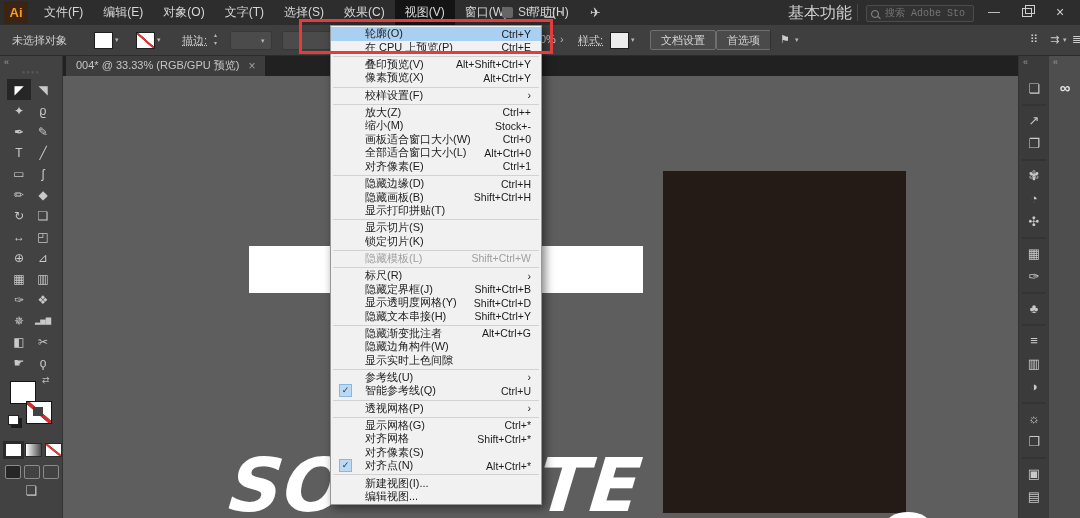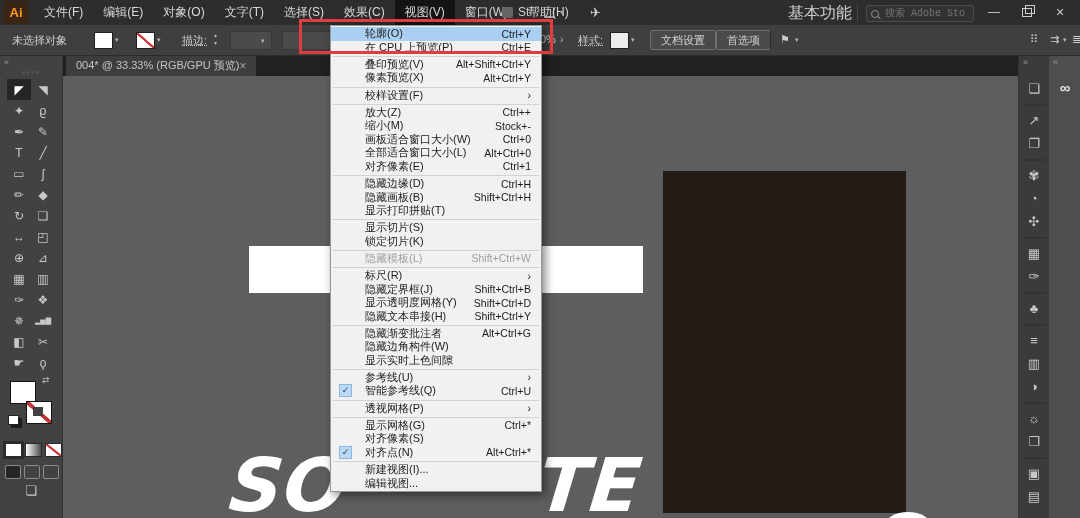--- a/index.html
+++ b/index.html
@@ -38,21 +38,21 @@
   .cb-chev{position:absolute;top:11px;font-size:7px;color:#b5b5b5;}
   .stepper{position:absolute;left:214px;top:6px;display:flex;flex-direction:column;font-size:6px;color:#b5b5b5;line-height:8px;}
   .cb-box{position:absolute;top:6px;height:17px;background:#4b4b4b;border:1px solid #383838;border-radius:2px;}
   .cb-btn{position:absolute;top:5px;height:18px;line-height:18px;padding:0 10px;font-size:11px;color:#d6d6d6;
           background:#4a4a4a;border:1px solid #6f6f6f;border-radius:2px;}
   .vdiv{position:absolute;top:5px;width:1px;height:20px;background:#2f2f2f;}
 
   
   .tabbar{position:absolute;top:55px;left:62px;right:62px;height:21px;background:#212121;z-index:5;}
   .tab{position:absolute;left:4px;top:0;height:21px;background:#3d3d3d;color:#c5c5c5;font-size:11px;
-       display:flex;align-items:center;padding:0 10px;white-space:nowrap;}
+       display:flex;align-items:center;gap:9px;padding:0 10px;white-space:nowrap;}
   .tab-close{color:#9f9f9f;font-size:12px;}
 
   
   .left-panel{position:absolute;top:55px;left:0;width:62px;bottom:0;background:#424242;border-right:1px solid #333;z-index:10;}
   .collapse{position:absolute;top:2px;left:4px;font-size:9px;color:#9a9a9a;letter-spacing:-1px;}
   .gripper{position:absolute;top:14px;left:0;width:100%;text-align:center;color:#585858;font-size:6px;letter-spacing:1px;}
   #tool-grid{position:absolute;top:24px;left:7px;width:48px;display:grid;grid-template-columns:24px 24px;}
   .tool{width:24px;height:21px;display:flex;align-items:center;justify-content:center;color:#c9c9c9;font-size:12px;}
   .tool.active{background:#262626;color:#fff;}
   .graph-g{font-size:7px;letter-spacing:0;}
@@ -446,20 +446,24 @@
       <div class="mi">
         <span class="ml">透视网格(P)</span>
         <span class="msc">›</span>
       </div>
       <div class="msep"></div>
       <div class="mi">
         <span class="ml">显示网格(G)</span>
         <span class="msc">Ctrl+*</span>
       </div>
       <div class="mi">
+        <span class="ml">对齐网格</span>
+        <span class="msc">Shift+Ctrl+*</span>
+      </div>
+      <div class="mi">
         <span class="ml">对齐像素(S)</span>
         <span class="msc"></span>
       </div>
       <div class="mi">
         <span class="chk">✓</span>
         <span class="ml">对齐点(N)</span>
         <span class="msc">Alt+Ctrl+*</span>
       </div>
       <div class="msep"></div>
       <div class="mi">

